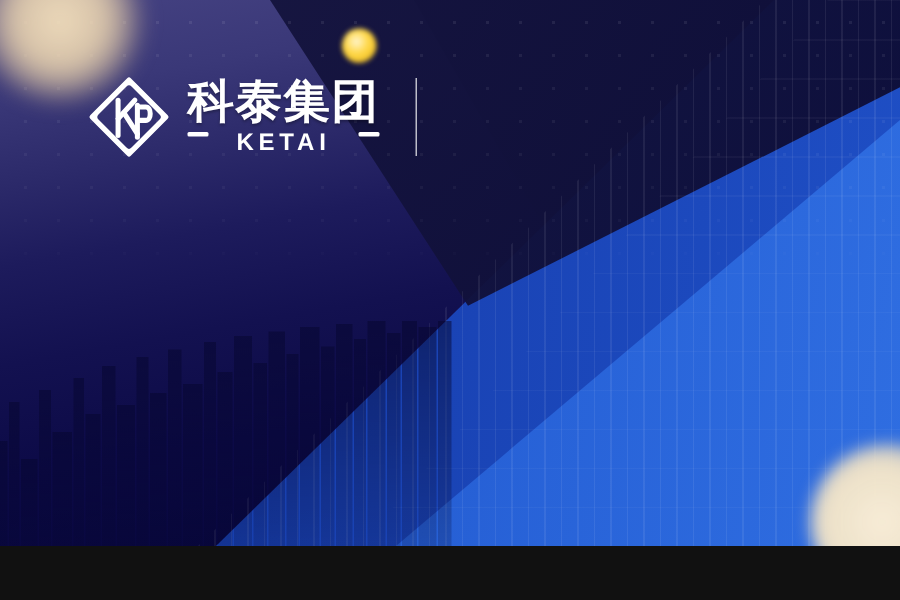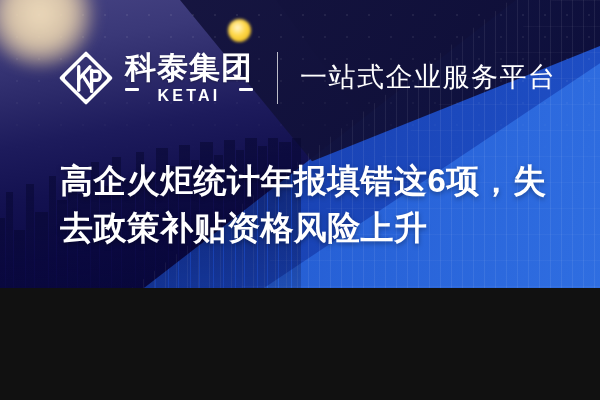--- a/index.html
+++ b/index.html
@@ -3,21 +3,21 @@
 <meta charset="utf-8">
 <style>
   html, body {
     margin: 0;
     padding: 0;
     background: #111;
   }
   #banner {
     position: relative;
     width: 600px;
-    height: 288px;
+    height: 364px;
     overflow: hidden;
     font-family: "Liberation Sans", "DejaVu Sans", sans-serif;
     background: linear-gradient(170deg, #454282 0%, #3a3878 14%, #2c2a6a 26%,
                                 #1d1b5c 38%, #131150 52%, #0c0a47 68%,
                                 #08073e 84%, #060536 100%);
     user-select: none;
   }
 
   
   .layer { position: absolute; inset: 0; pointer-events: none; }
@@ -278,22 +278,17 @@
       <div class="logo-en">
         <span class="dash"></span>
         <span class="txt">KETAI</span>
         <span class="dash"></span>
       </div>
     </div>
 
     <div class="divider"></div>
 
     <div class="tagline">
-      <div class="tagline-main">一站式企业服务平台</div>
     </div>
   </div>
 
-  <div class="headline">
-    <span class="line">高企火炬统计年报填错这6项，失</span>
-    <span class="line">去政策补贴资格风险上升</span>
-  </div>
 
 </div>
 
 </body></html>

